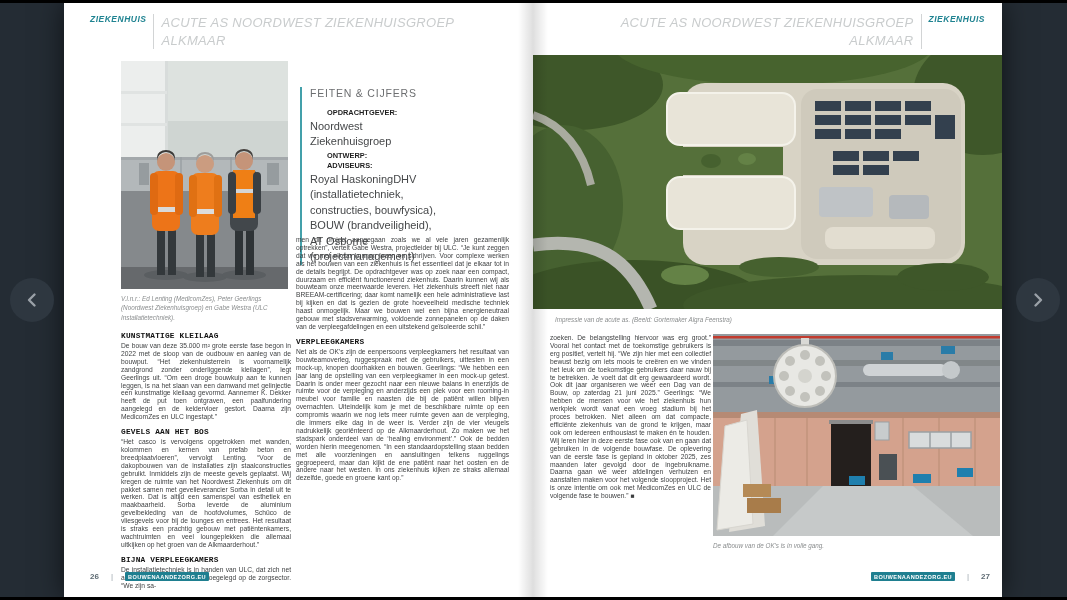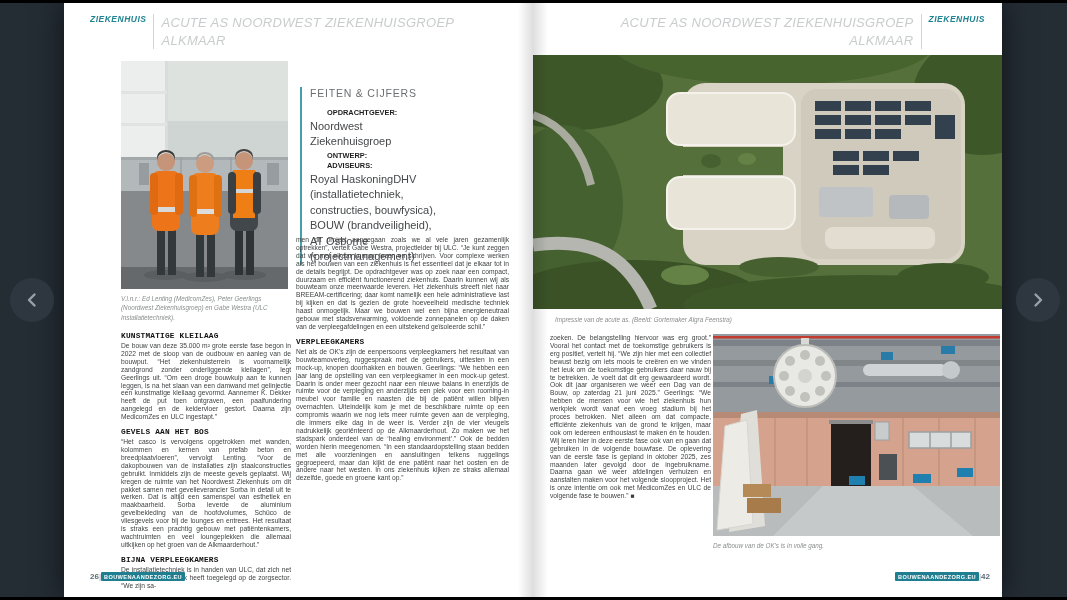--- a/index.html
+++ b/index.html
@@ -44,21 +44,21 @@
   .col{position:absolute;}
   .col1{left:57px;top:329px;width:170px;}
   .col2{left:232px;top:233px;width:213px;}
   .rcol{left:17px;top:331px;width:161px;}
   .sec{margin-bottom:7px;}
   .sec h3{margin:0 0 2px 0;font-size:7.8px;letter-spacing:.2px;color:#111;font-weight:bold;font-family:Liberation Mono, monospace;}
   .sec p,.cont{margin:0;font-size:6.7px;line-height:1.18;color:#3d3f40;text-align:justify;}
   .cont{margin-bottom:7px;}
 
   
-  .pfoot{position:absolute;bottom:16px;display:flex;align-items:center;gap:0;
+  .pfoot{position:absolute;bottom:16px;display:flex;align-items:center;gap:12px;
          font-size:8px;color:#5e6b73;font-weight:bold;}
   .pfoot.fl{left:26px}.pfoot.fr{right:12px}
   .pfoot .sep{color:#9aa4aa;font-weight:normal;}
   .badge{background:#1f7f90;color:#fff;font-size:5.6px;font-weight:bold;letter-spacing:.4px;
          padding:2px 3px 1.5px 3px;border-radius:1px;}
 </style>
 </head>
 <body>
 
 <div class="stage">
@@ -300,19 +300,19 @@
           <polygon points="12,92 34,86 40,190 4,196" fill="#ecebe6" stroke="#d8d6d0"></polygon>
           <rect x="30" y="150" width="28" height="13" fill="#b58a56"></rect>
           <rect x="34" y="164" width="34" height="15" fill="#a87c4a"></rect>
         </svg>
       </div>
       <div class="caption" style="left:180px;top:538px;width:280px;">De afbouw van de OK's is in volle gang.</div>
 
       <div class="pfoot fr">
         <span class="badge">BOUWENAANDEZORG.EU</span>
         <span class="sep">|</span>
-        <span>42</span>
+        <span>27</span>
       </div>
     </div>
 
     <div class="fold"></div>
   </div>
 </div>
 
 </body></html>

